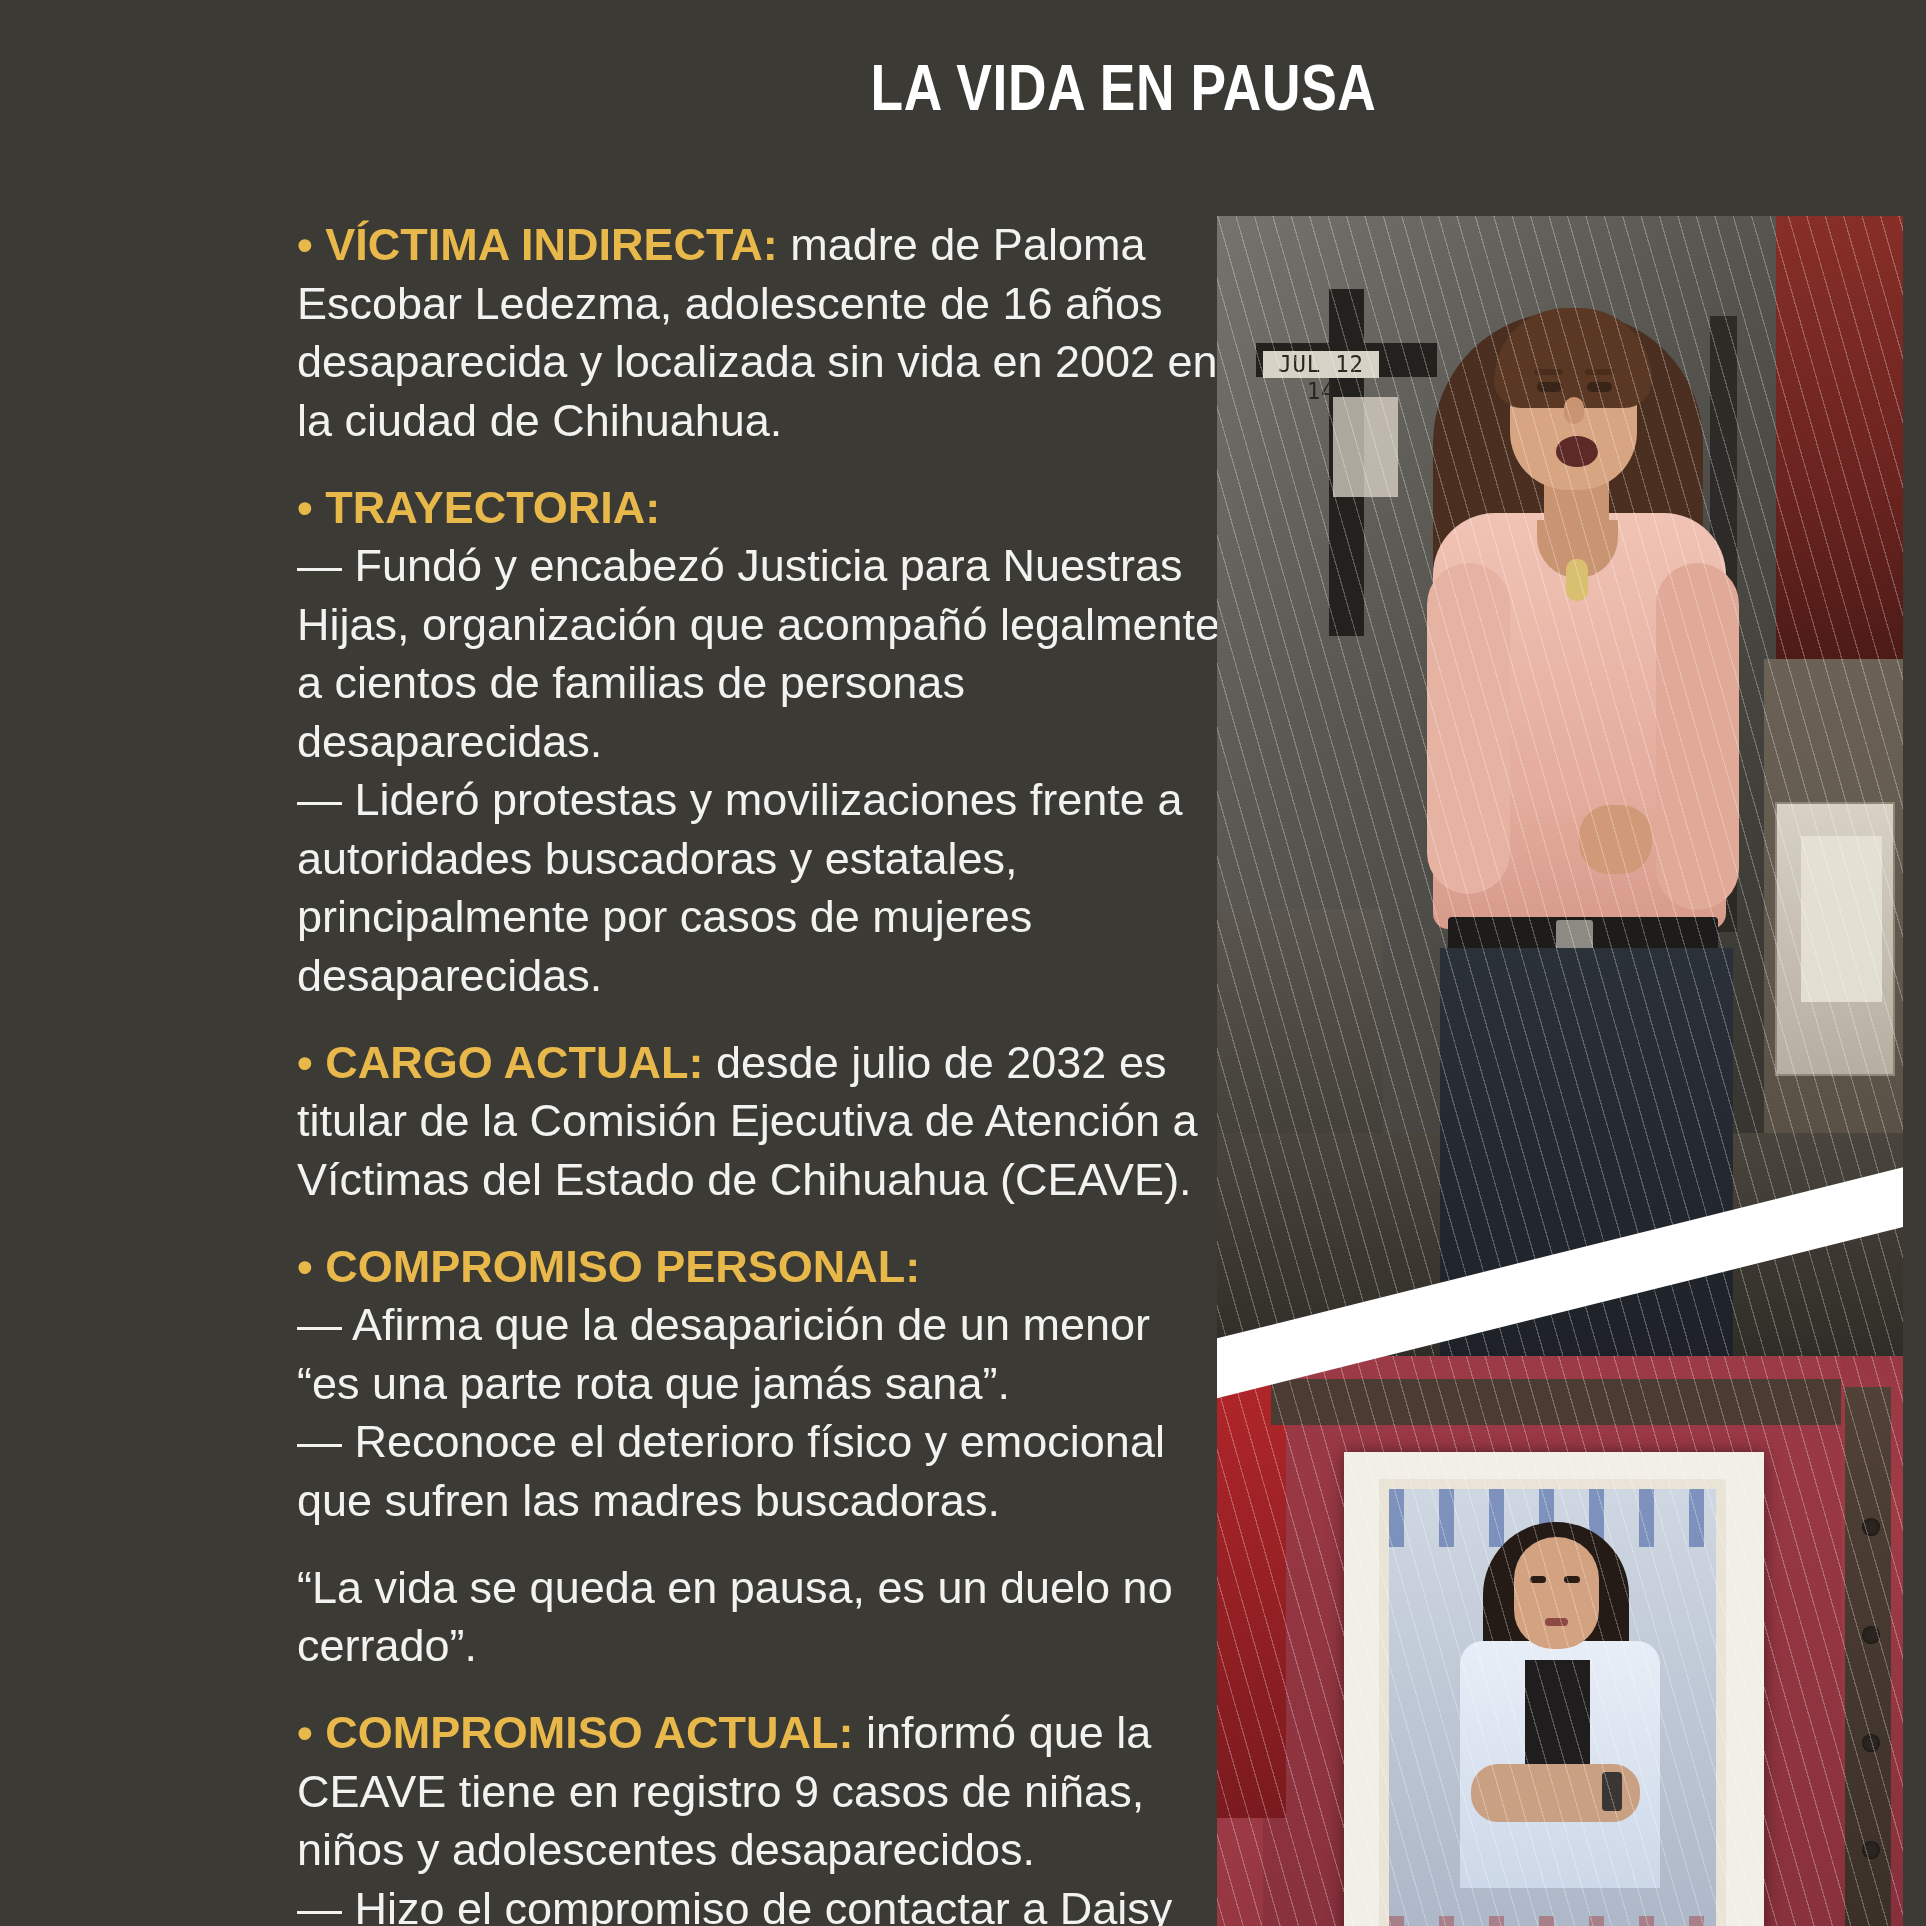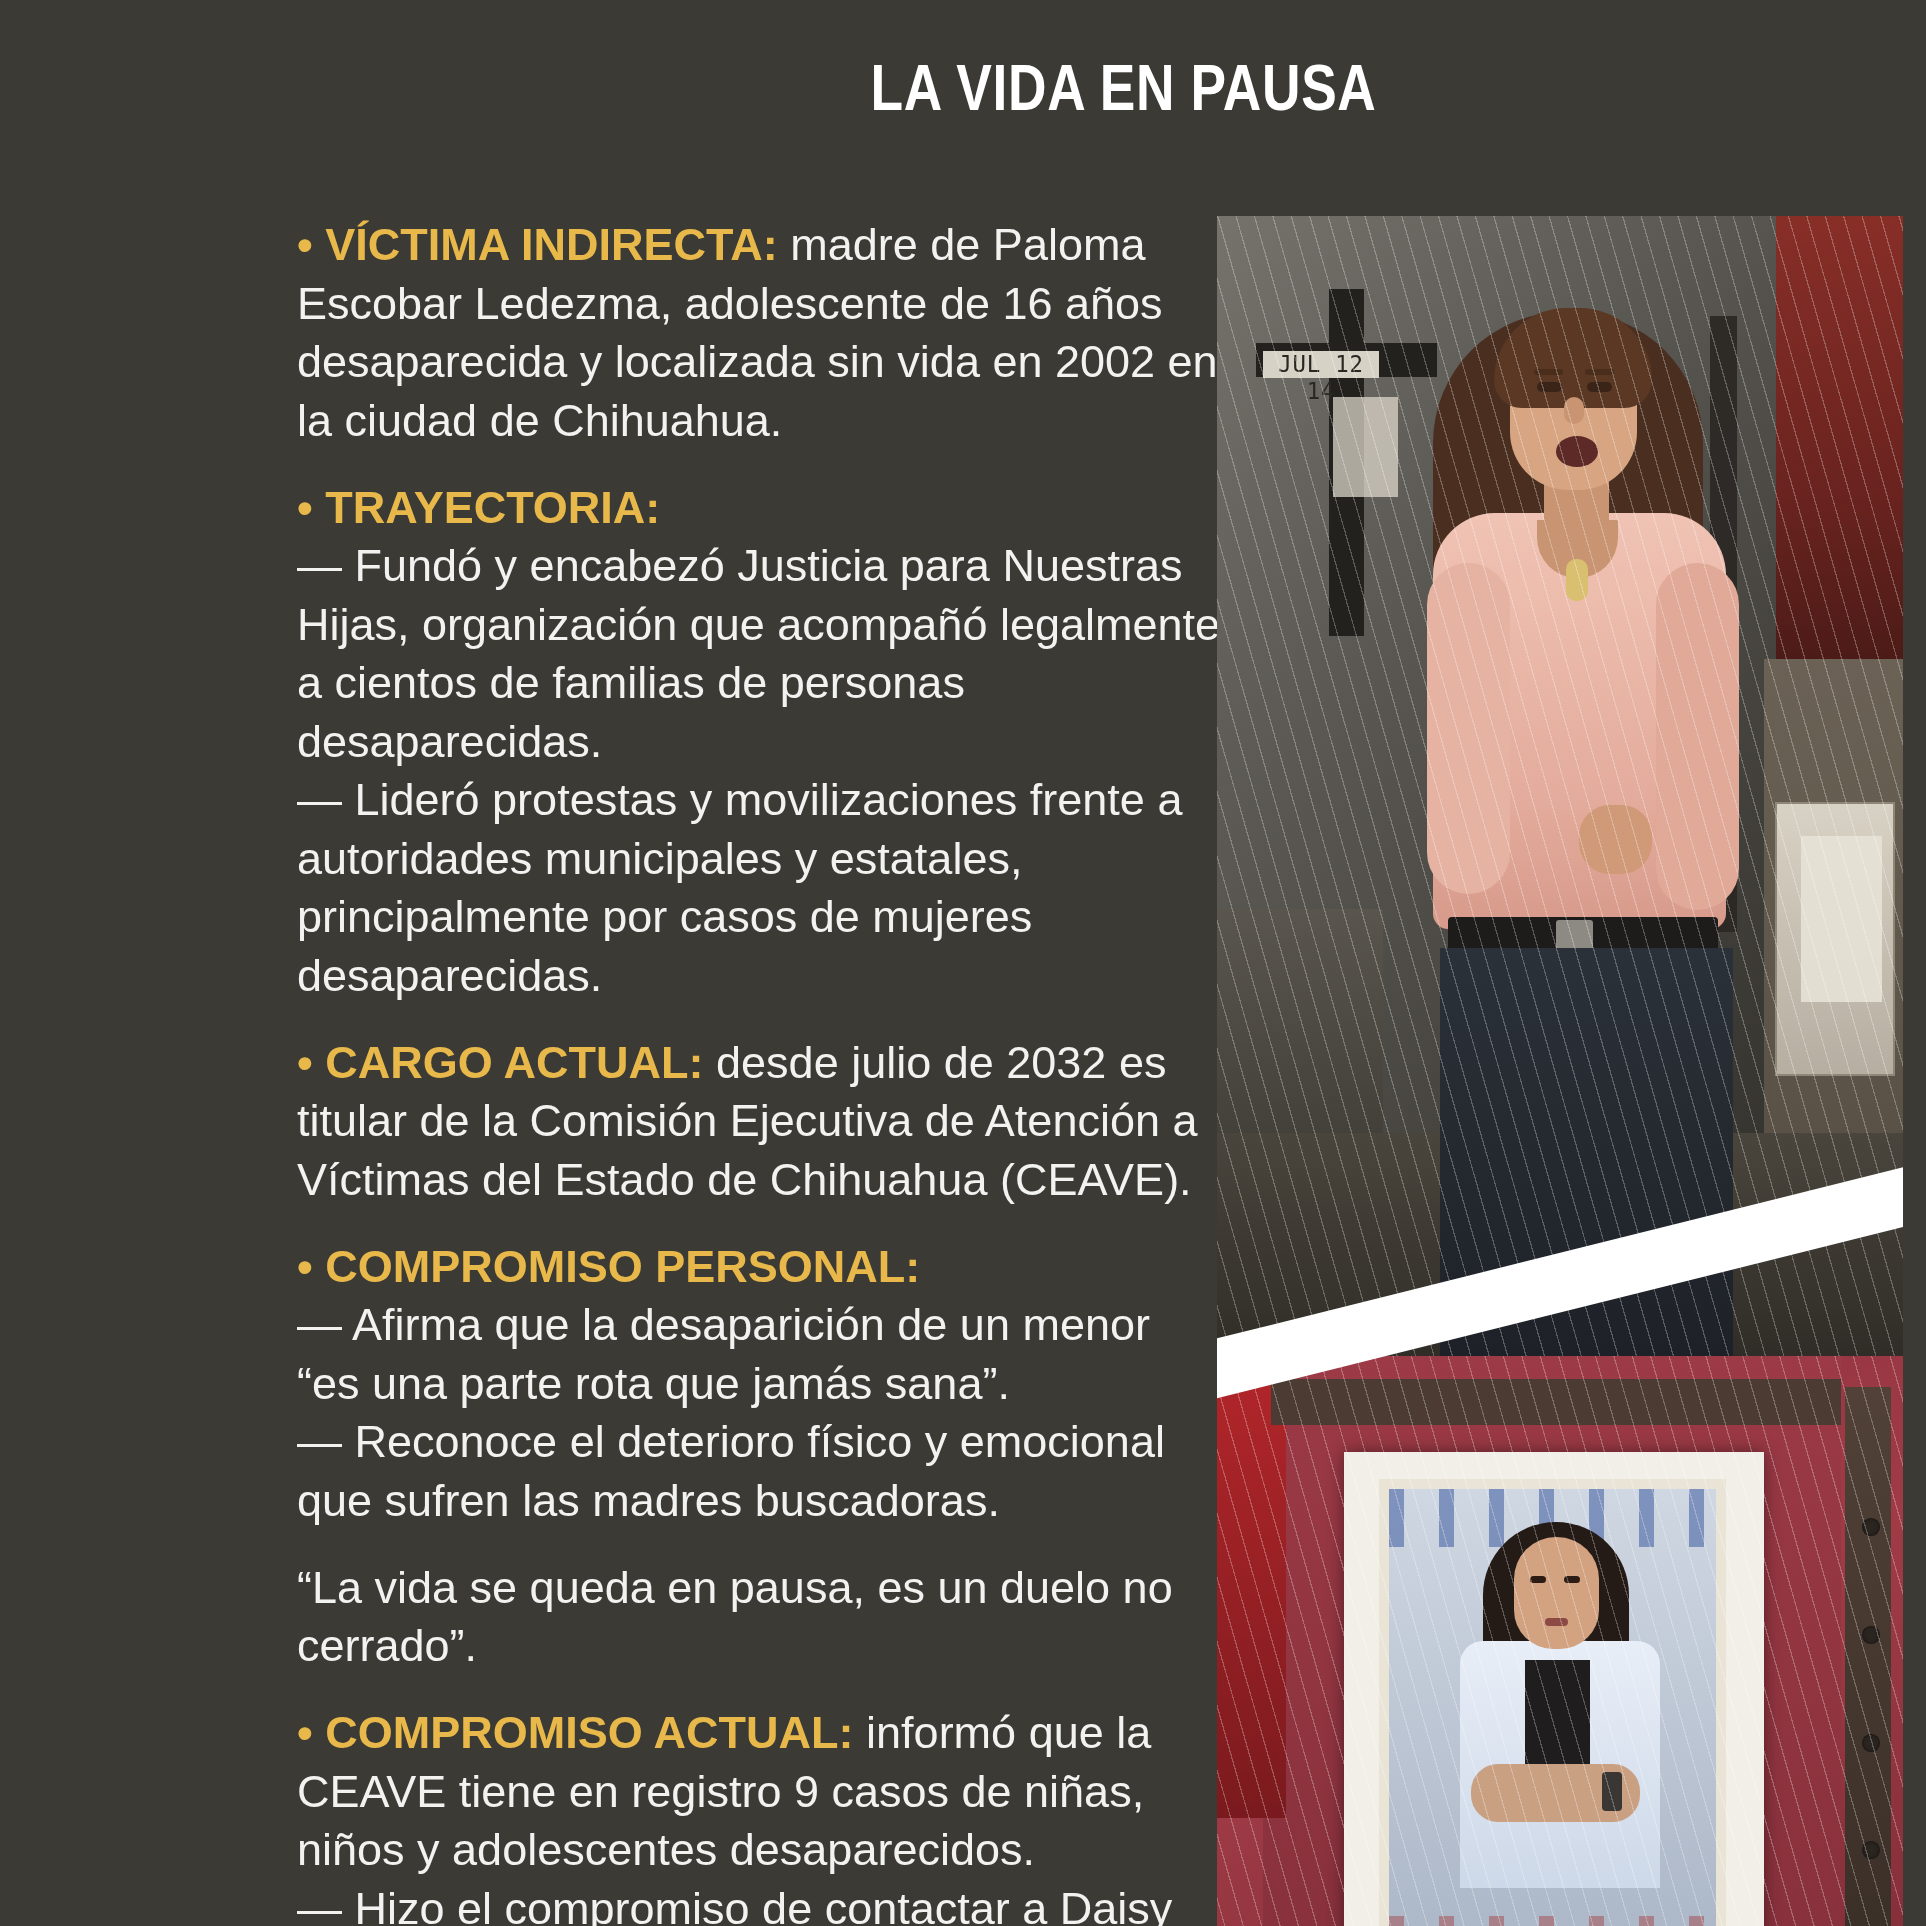--- a/index.html
+++ b/index.html
@@ -339,21 +339,21 @@
         <span class="bullet">•</span>
         <span class="lead">VÍCTIMA INDIRECTA:</span><span> madre de Paloma Escobar Ledezma, adolescente de 16 años desaparecida y localizada sin vida en 2002 en la ciudad de Chihuahua.</span>
       </div>
 
       <div class="block">
         <div>
           <span class="bullet">•</span>
           <span class="lead">TRAYECTORIA:</span>
         </div>
         <span class="dash-line">— Fundó y encabezó Justicia para Nuestras Hijas, organización que acompañó legalmente a cientos de familias de personas desaparecidas.</span>
-        <span class="dash-line">— Lideró protestas y movilizaciones frente a autoridades municipales y estatales, principalmente por casos de mujeres desaparecidas.</span>
+        <span class="dash-line">— Lideró protestas y movilizaciones frente a autoridades buscadoras y estatales, principalmente por casos de mujeres desaparecidas.</span>
       </div>
 
       <div class="block">
         <span class="bullet">•</span>
         <span class="lead">CARGO ACTUAL:</span><span> desde julio de 2032 es titular de la Comisión Ejecutiva de Atención a Víctimas del Estado de Chihuahua (CEAVE).</span>
       </div>
 
       <div class="block">
         <div>
           <span class="bullet">•</span>

